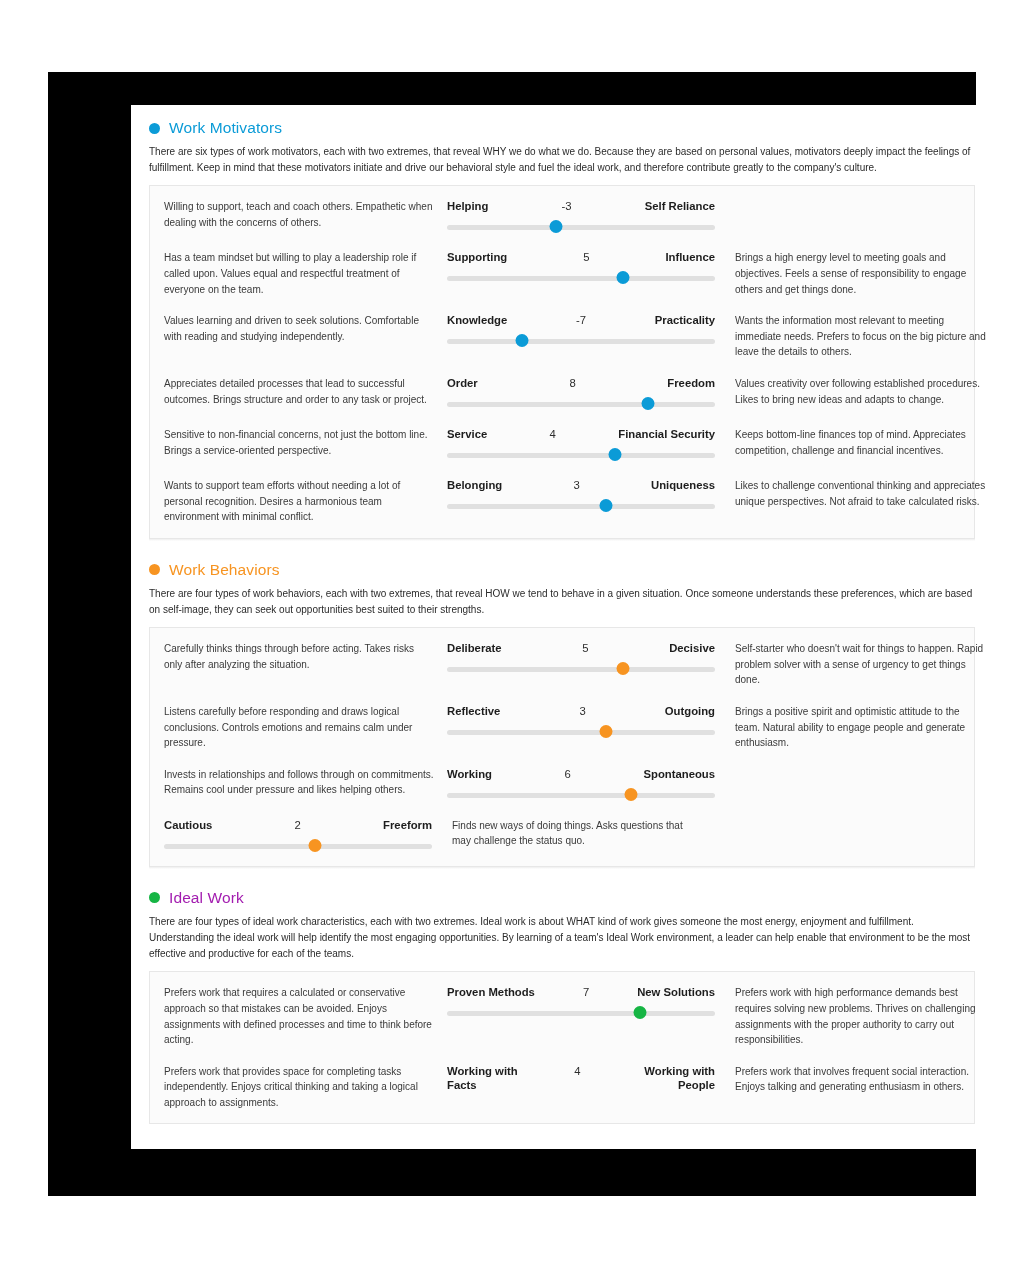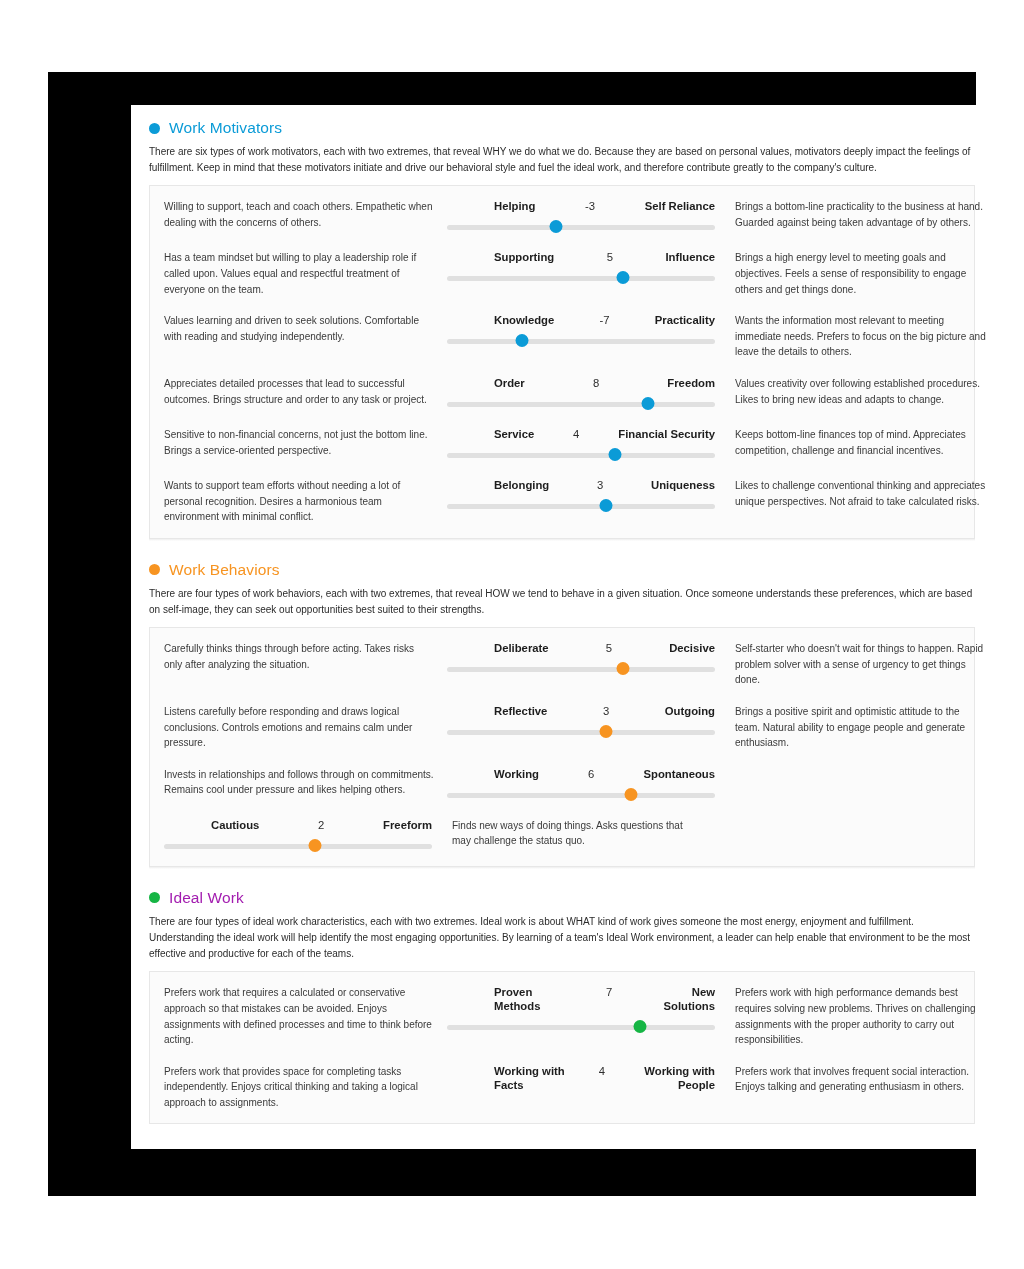--- a/index.html
+++ b/index.html
@@ -79,21 +79,21 @@
 
   
   .labels {
     display: flex;
     align-items: flex-start;
     font-size: 11.3px;
     font-weight: bold;
     color: #1d1d1d;
     line-height: 14px;
   }
-  .lbl-left  { flex: 1 1 auto; text-align: left; padding-right: 6px; margin-left: 47px; }
+  .lbl-left  { flex: 1 1 auto; text-align: left; padding-right: 6px; }
   .lbl-val   { flex: 0 0 58px; text-align: center; font-weight: normal; font-size: 11.3px; color: #2d2d2d; }
   .lbl-right { flex: 1 1 auto; text-align: right; padding-left: 6px; }
 
   .slider {
     position: relative;
     height: 13px;
     margin-top: 8px;
   }
   .track {
     position: absolute;
@@ -138,21 +138,20 @@
                   <div class="labels">
                     <span class="lbl-left">Helping</span>
                     <span class="lbl-val">-3</span>
                     <span class="lbl-right">Self Reliance</span>
                   </div>
                   <div class="slider">
                     <div class="track"></div>
                     <div class="thumb" style="background: rgb(11, 155, 215); left: 40.625%;"></div>
                   </div>
                 </div>
-                <div class="col-right">Brings a bottom-line practicality to the business at hand. Guarded against being taken advantage of by others.</div>
               </div>
               <div class="row">
                 <div class="col-left">Has a team mindset but willing to play a leadership role if called upon. Values equal and respectful treatment of everyone on the team.</div>
                 <div class="col-mid">
                   <div class="labels">
                     <span class="lbl-left">Supporting</span>
                     <span class="lbl-val">5</span>
                     <span class="lbl-right">Influence</span>
                   </div>
                   <div class="slider">

